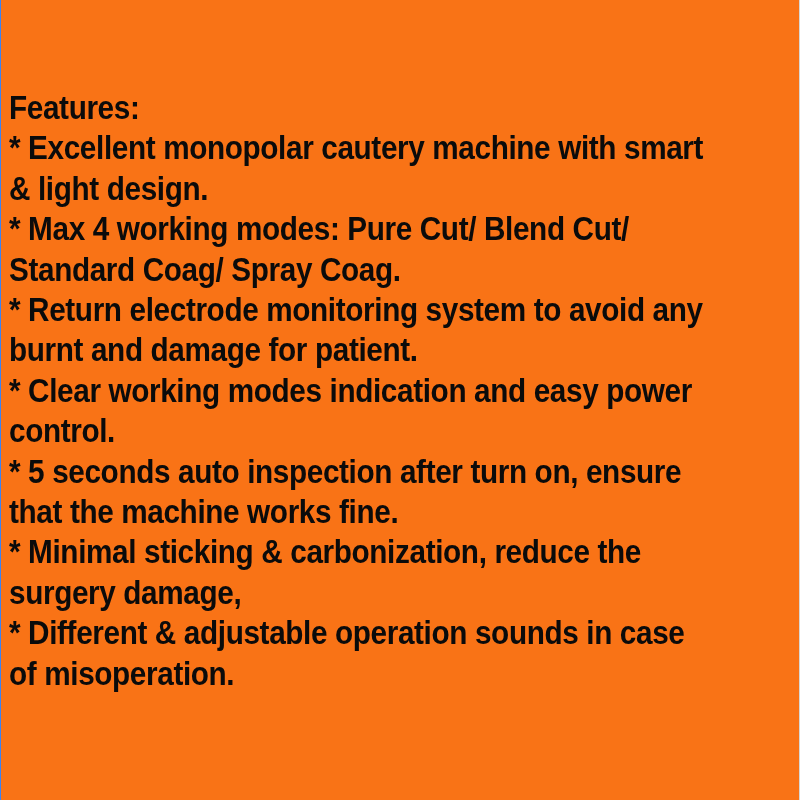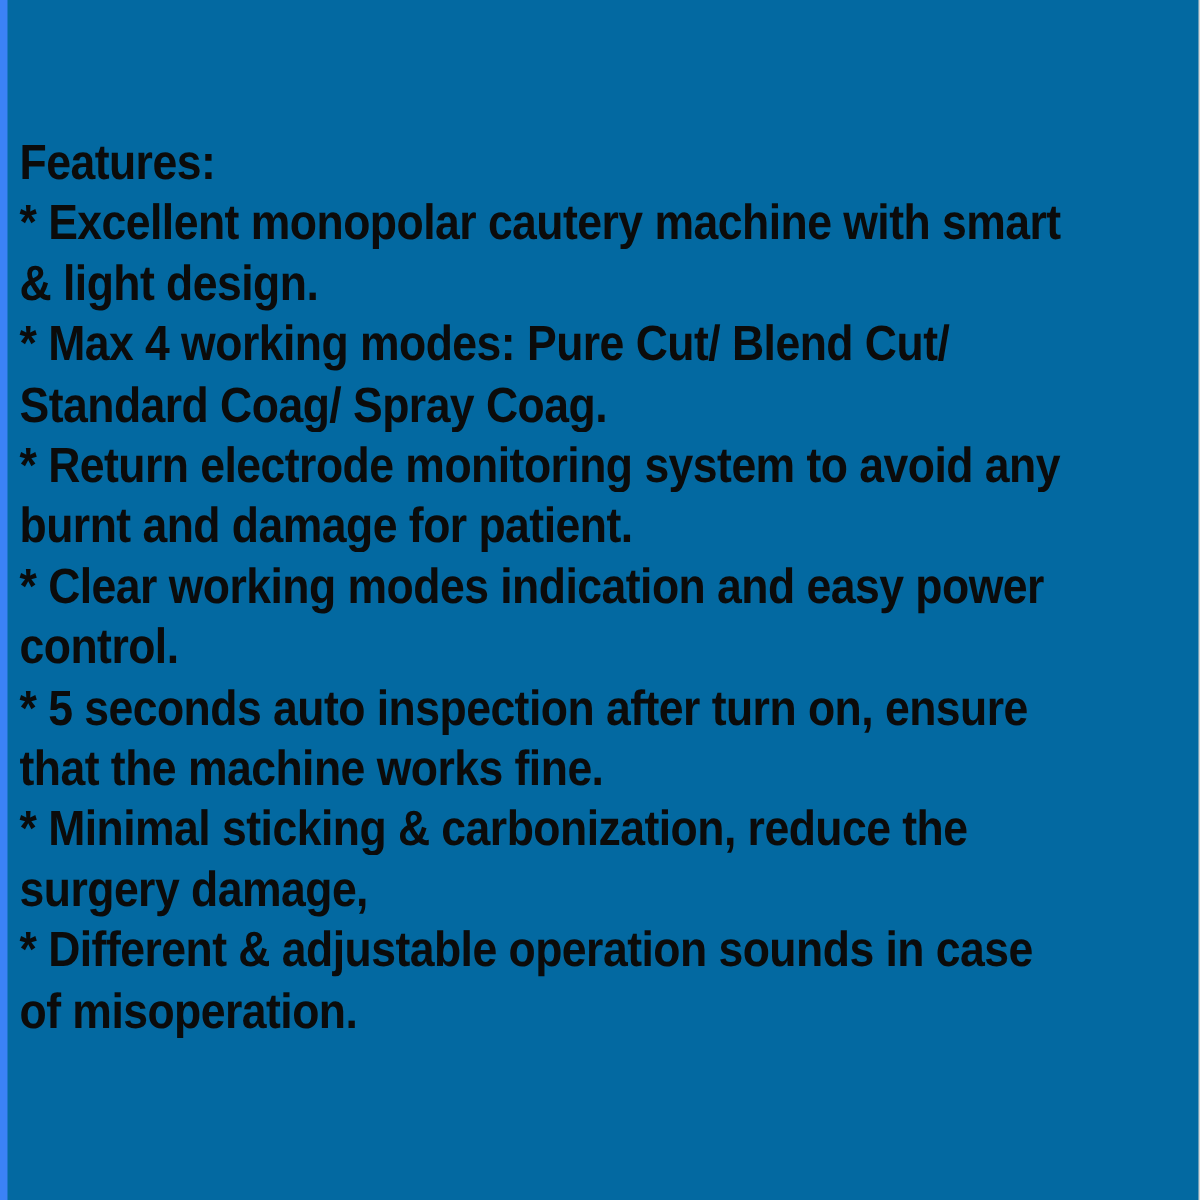--- a/index.html
+++ b/index.html
@@ -7,23 +7,23 @@
     padding: 0;
     width: 800px;
     height: 800px;
     background: #ffffff;
     overflow: hidden;
   }
   .page {
     position: relative;
     width: 800px;
     height: 800px;
-    background: #0369a1;
+    background: #f97316;
     box-sizing: border-box;
-    border-left: 5px solid #3b82f6;
+    border-left: 1px solid #3b82f6;
     border-right: 1px solid #d6d6d6;
     font-family: "Liberation Sans", sans-serif;
   }
   .text-block {
     position: absolute;
     left: 8px;
     top: 88px;
     width: 900px;
   }
   .line {

